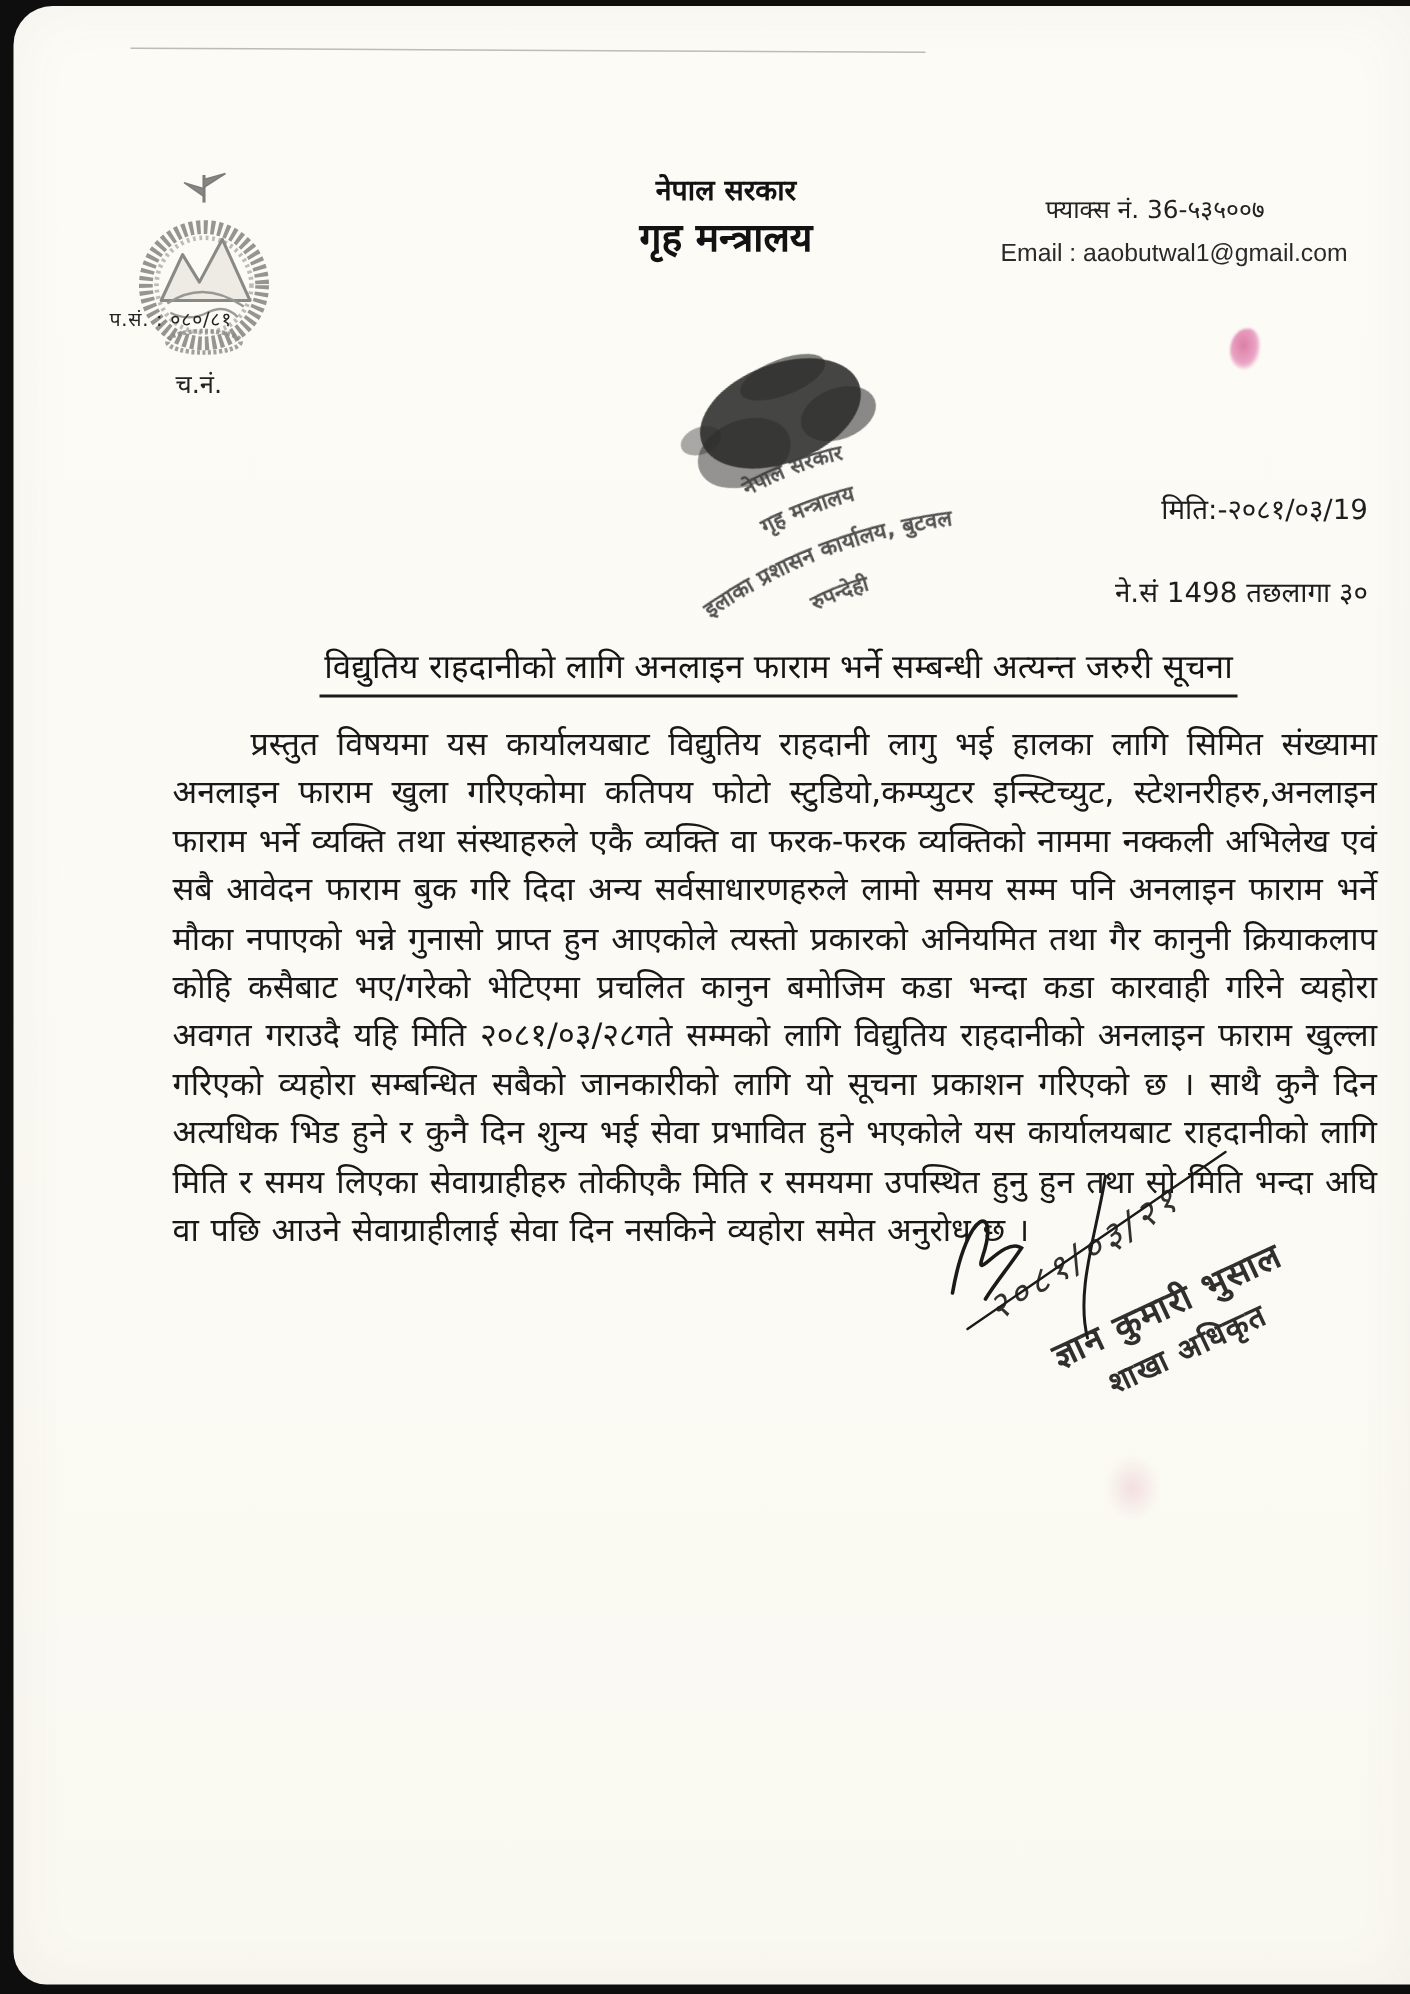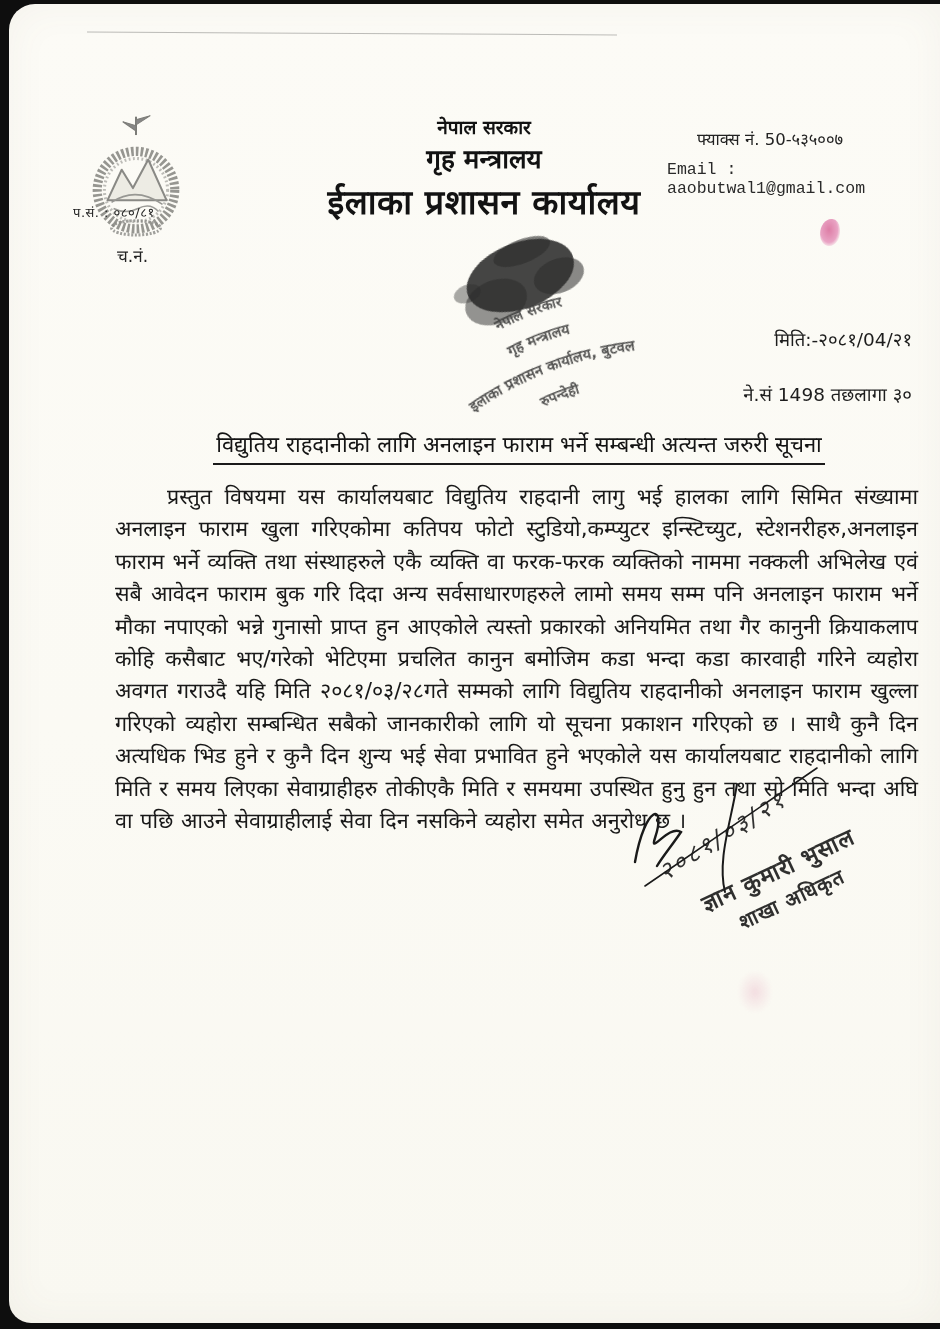--- a/index.html
+++ b/index.html
@@ -29,21 +29,21 @@
   .emblem { position:absolute; left:76px; top:106px; width:102px; height:148px; opacity:.88; }
   .refno  { position:absolute; left:64px; top:199px; font-size:13px; color:#232323; letter-spacing:.5px; }
   .chno   { position:absolute; left:64px; top:240px; font-size:17px; color:#232323;margin-left:44px; }
   .head-center { position:absolute; left:235px; top:110px; width:480px; text-align:center; color:#121212; }
   .gov      { font-size:19px; line-height:26px; font-weight:600; }
   .ministry { font-size:26px; line-height:38px; font-weight:bold; }
   .office   { font-size:34px; line-height:48px; font-weight:bold; letter-spacing:.5px; }
   .location { font-size:20px; line-height:30px; font-weight:600; margin-top:4px; }
   .fax   { position:absolute; left:688px; top:123px; font-size:16.5px; color:#222; }
   .email { position:absolute; left:658px; top:156px; font-size:16.5px; color:#2a2a2a;
-           font-family:Liberation Mono, monospace; }
+           font-family:Liberation Sans, sans-serif; }
   
   .stamp-wrap {
     position:absolute; left:402px; top:232px; width:250px; height:200px;
     transform:rotate(-21deg); opacity:.93; filter:blur(.3px);
   }
   .smudge-pink {
     position:absolute; left:811px; top:215px; width:20px; height:27px;
     background:radial-gradient(ellipse at 45% 40%, #d4548c 0%, #e387b4 55%, rgba(230,160,195,0) 78%);
     border-radius:60% 40% 55% 45%; opacity:.75; filter:blur(.6px);
   }
@@ -100,24 +100,23 @@
         <ellipse cx="50" cy="113" rx="24" ry="7" stroke="#7b7b77" stroke-width="3" stroke-dasharray="2 1.6" opacity=".8"></ellipse>
       </g>
     </svg>
 
     <div class="refno">प.सं. : ०८०/८१</div>
     <div class="chno">च.नं.</div>
 
     <div class="head-center">
       <div class="gov">नेपाल सरकार</div>
       <div class="ministry">गृह मन्त्रालय</div>
-      <div class="office">ईलाका प्रशासन कार्यालय</div>
     </div>
 
-    <div class="fax">फ्याक्स नं. 50-५३५००७</div>
+    <div class="fax">फ्याक्स नं. 36-५३५००७</div>
     <div class="email">Email : aaobutwal1@gmail.com</div>
 
     <div class="stamp-wrap">
       <svg viewBox="0 0 250 200" width="250" height="200">
         <defs>
           <path id="sp1" d="M 38,96 Q 126,62 214,96"></path>
           <path id="sp2" d="M 28,126 Q 126,90 224,126"></path>
           <path id="sp3" d="M 8,158 Q 126,118 244,158"></path>
           <path id="sp4" d="M 54,184 Q 126,152 198,184"></path>
         </defs>
@@ -140,21 +139,21 @@
           </text>
           <text font-size="14" font-weight="bold" text-anchor="middle">
             <textPath href="#sp4" startOffset="50%">रुपन्देही</textPath>
           </text>
         </g>
       </svg>
     </div>
 
     <div class="smudge-pink"></div>
 
-    <div class="miti">मिति:-२०८१/04/२१</div>
+    <div class="miti">मिति:-२०८१/०३/19</div>
     <div class="nesam">ने.सं 1498 तछलागा ३०</div>
 
     <div class="title-wrap">
       <span>विद्युतिय राहदानीको लागि अनलाइन फाराम भर्ने सम्बन्धी अत्यन्त जरुरी सूचना</span>
     </div>
 
     <div class="bodytext">प्रस्तुत विषयमा यस कार्यालयबाट विद्युतिय राहदानी लागु भई हालका लागि सिमित संख्यामा अनलाइन फाराम खुला गरिएकोमा कतिपय फोटो स्टुडियो,कम्प्युटर इन्स्टिच्युट, स्टेशनरीहरु,अनलाइन फाराम भर्ने व्यक्ति तथा संस्थाहरुले एकै व्यक्ति वा फरक-फरक व्यक्तिको नाममा नक्कली अभिलेख एवं  सबै आवेदन फाराम बुक गरि दिदा अन्य सर्वसाधारणहरुले लामो समय सम्म पनि अनलाइन फाराम भर्ने मौका नपाएको भन्ने गुनासो प्राप्त हुन आएकोले त्यस्तो प्रकारको अनियमित तथा गैर कानुनी क्रियाकलाप कोहि कसैबाट भए/गरेको भेटिएमा प्रचलित कानुन बमोजिम कडा भन्दा कडा कारवाही गरिने व्यहोरा अवगत गराउदै यहि मिति २०८१/०३/२८गते सम्मको लागि विद्युतिय राहदानीको अनलाइन फाराम खुल्ला गरिएको व्यहोरा सम्बन्धित सबैको जानकारीको लागि यो सूचना प्रकाशन गरिएको छ । साथै कुनै दिन अत्यधिक भिड हुने र कुनै दिन शुन्य भई सेवा प्रभावित हुने भएकोले यस कार्यालयबाट राहदानीको लागि मिति र समय लिएका सेवाग्राहीहरु तोकीएकै मिति र समयमा उपस्थित हुनु हुन तथा सो मिति भन्दा अघि वा पछि आउने सेवाग्राहीलाई सेवा दिन नसकिने व्यहोरा समेत अनुरोध छ ।</div>
 
     <svg class="sign-svg" viewBox="0 0 205 140">
       <g stroke="#1a1a1a" fill="none" stroke-linecap="round">

